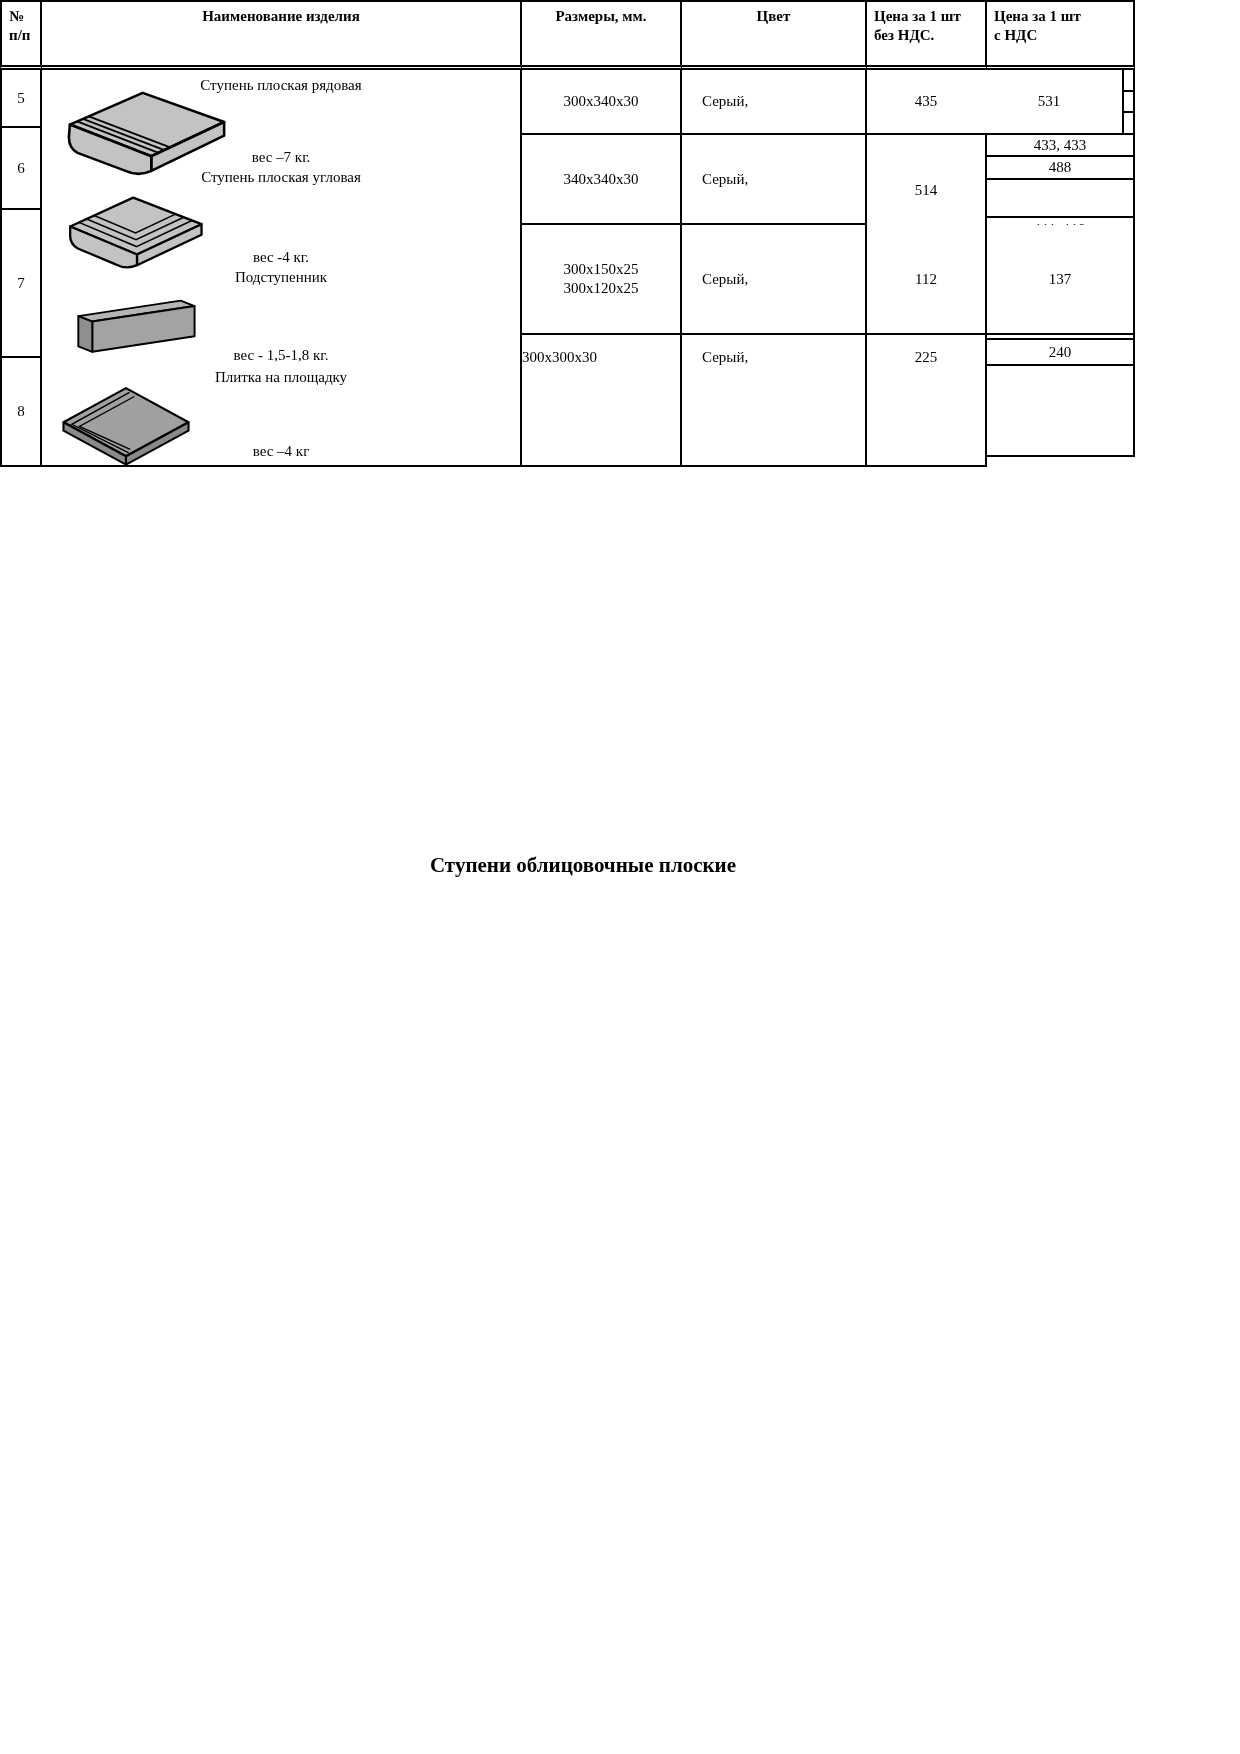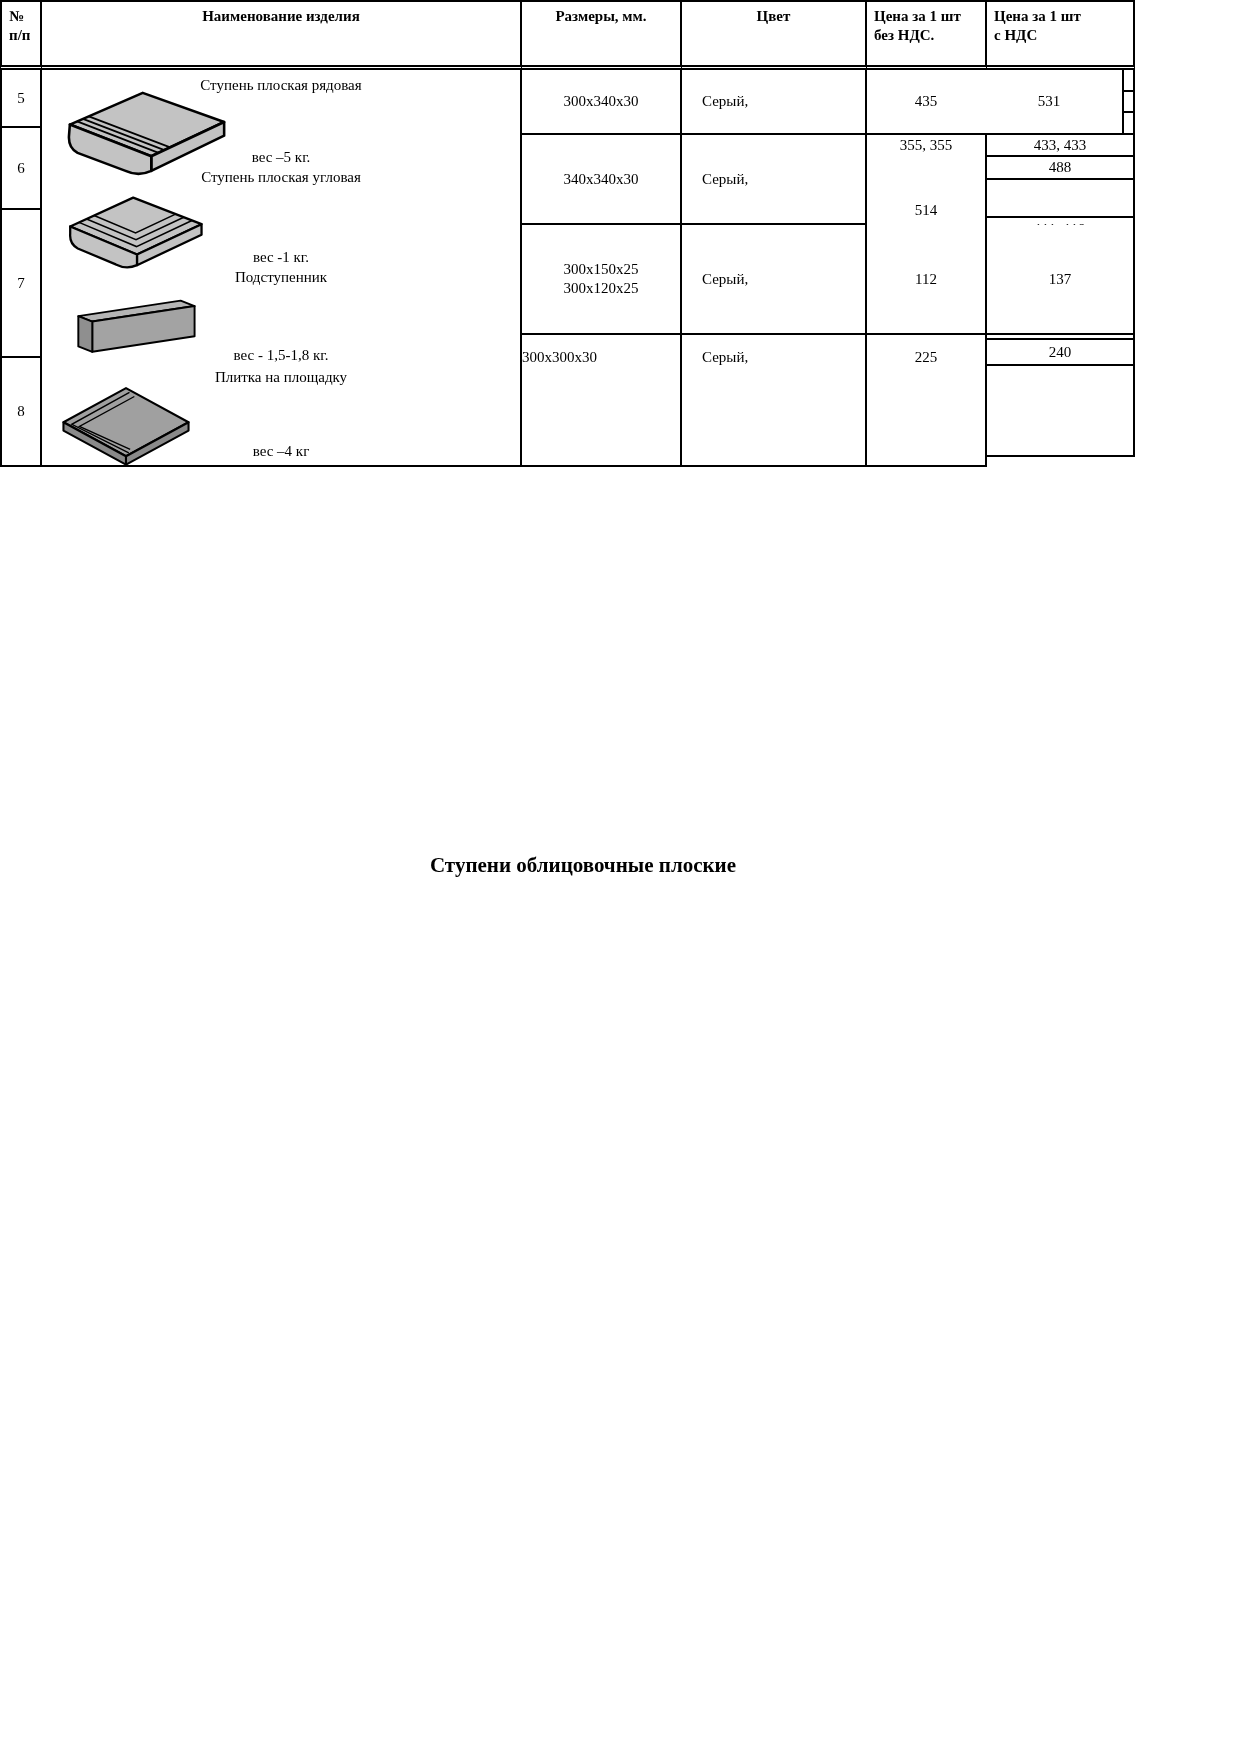--- a/index.html
+++ b/index.html
@@ -248,26 +248,26 @@
     <div class="c first" style="left:0;top:70px;width:42px;height:58px;">5</div>
     <div class="c first" style="left:0;top:128px;width:42px;height:82px;">6</div>
     <div class="c first" style="left:0;top:210px;width:42px;height:148px;">7</div>
     <div class="c first" style="left:0;top:358px;width:42px;height:109px;">8</div>
 
     <div class="c namecell" style="left:42px;top:70px;width:480px;height:397px;">
       <span class="pn" style="top:6px;">Ступень плоская рядовая</span>
       <svg class="picon" style="left:10px;top:16px;" width="190" height="90">
           <use href="#ic-flat"></use>
         </svg>
-      <span class="pn" style="top:78px;">вес –5 кг.</span>
+      <span class="pn" style="top:78px;">вес –7 кг.</span>
       <span class="pn" style="top:98px;">Ступень плоская угловая</span>
       <svg class="picon" style="left:10px;top:120px;" width="170" height="82">
           <use href="#ic-corner"></use>
         </svg>
-      <span class="pn" style="top:178px;">вес -1 кг.</span>
+      <span class="pn" style="top:178px;">вес -4 кг.</span>
       <span class="pn" style="top:198px;">Подступенник</span>
       <svg class="picon" style="left:26px;top:226px;" width="140" height="62">
           <use href="#ic-riser"></use>
         </svg>
       <span class="pn" style="top:276px;">вес - 1,5-1,8 кг.</span>
       <span class="pn" style="top:298px;">Плитка на площадку</span>
       <svg class="picon" style="left:8px;top:314px;" width="152" height="82">
           <use href="#ic-tile"></use>
         </svg>
       <span class="pn" style="top:372px;">вес –4 кг</span>
@@ -279,21 +279,21 @@
     </div>
     <div class="c colL" style="left:682px;top:70px;width:185px;height:65px;">Серый,</div>
     <div class="c" style="left:867px;top:70px;width:120px;height:65px;">435</div>
     <div class="c" style="left:976px;top:70px;width:148px;height:65px;">531</div>
 
     <div class="c col2" style="left:522px;top:135px;width:160px;height:90px;">
       <span>340х340х30</span>
         <span></span>
     </div>
     <div class="c colL" style="left:682px;top:135px;width:185px;height:90px;">Серый,</div>
-    <div class="c" style="left:867px;top:135px;width:120px;height:112px;margin-top:20px;">514</div>
+    <div class="c" style="left:867px;top:135px;width:120px;height:112px;">514</div>
 
     <div class="c col2" style="left:522px;top:225px;width:160px;height:110px;">
       <span>300х150х25</span>
         <span>300х120х25</span>
     </div>
     <div class="c colL" style="left:682px;top:225px;width:185px;height:110px;">Серый,</div>
     <div class="c" style="left:867px;top:225px;width:120px;height:110px;">112</div>
     <div class="c" style="left:987px;top:225px;width:148px;height:110px;">137</div>
 
     <div class="c col2 topal" style="left:522px;top:335px;width:160px;height:132px;justify-content:flex-start;">

